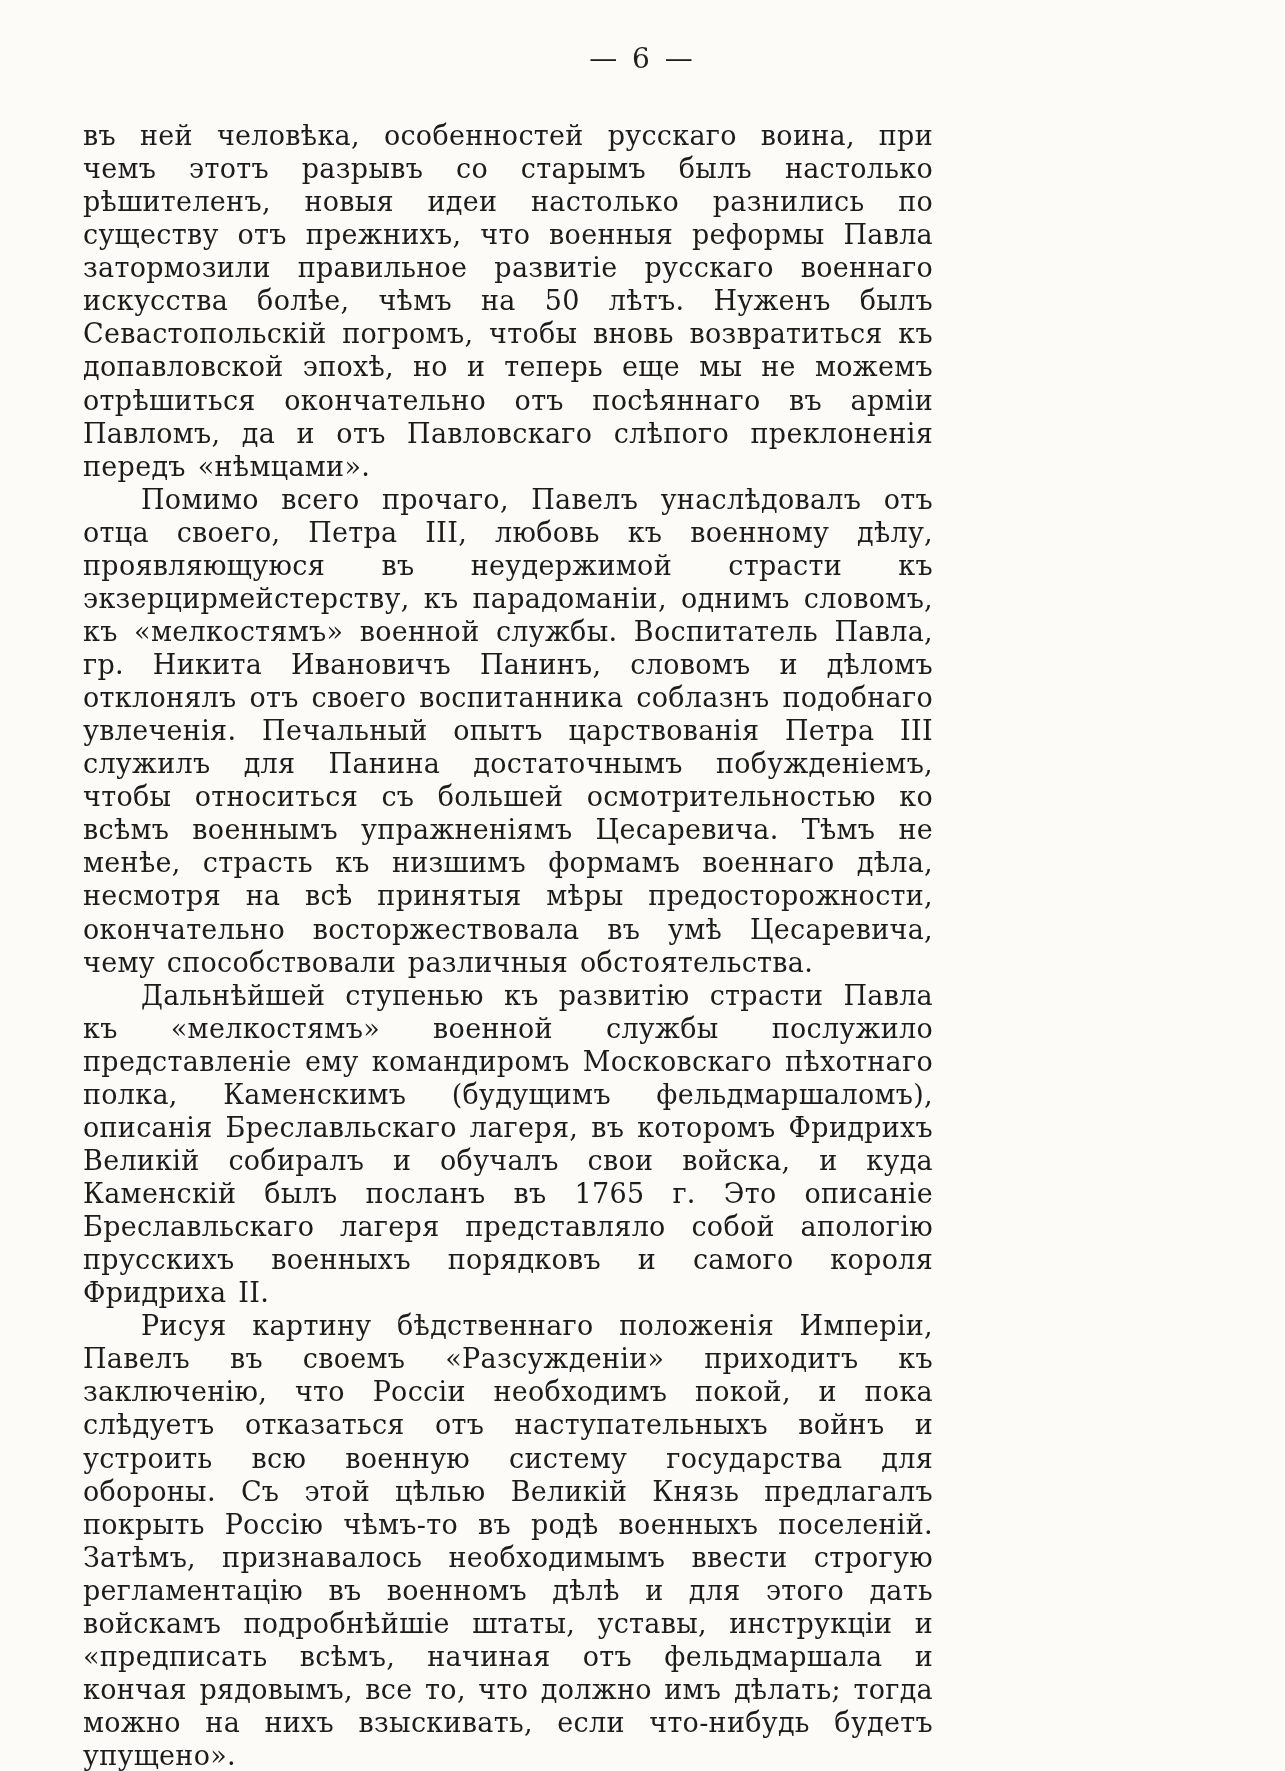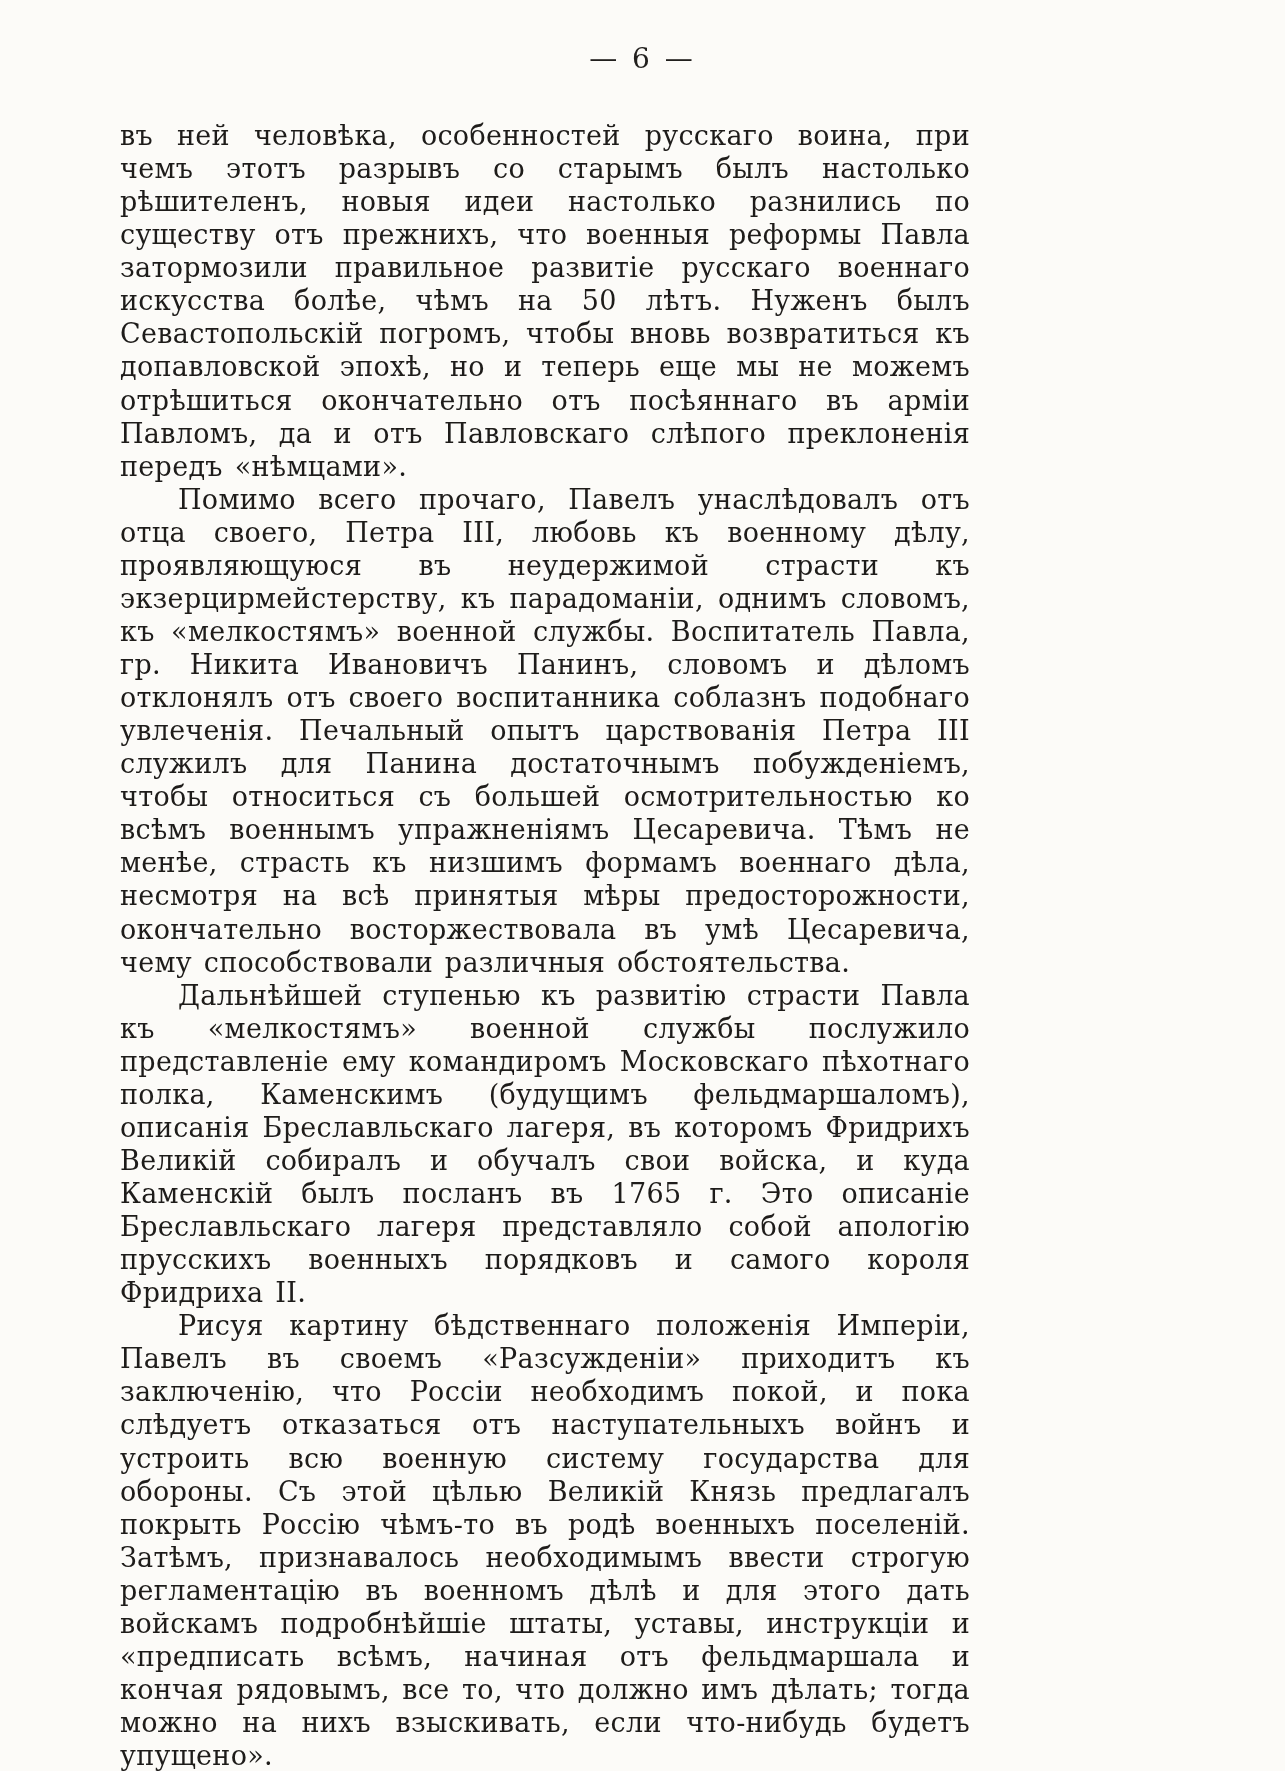--- a/index.html
+++ b/index.html
@@ -21,21 +21,21 @@
     padding-top: 42px;
   }
   .page-number {
     text-align: center;
     font-size: 28px;
     letter-spacing: 3px;
     margin: 0 0 44px 0;
     color: #211f1d;
   }
   .text-block {
-    margin-left: 120px;
+    margin-left: 83px;
     width: 850px;
   }
   .text-block p {
     font-size: 27px;
     line-height: 1.225;
     text-align: justify;
     margin: 0;
     padding: 0;
     word-spacing: 3px;
     letter-spacing: 0.3px;

